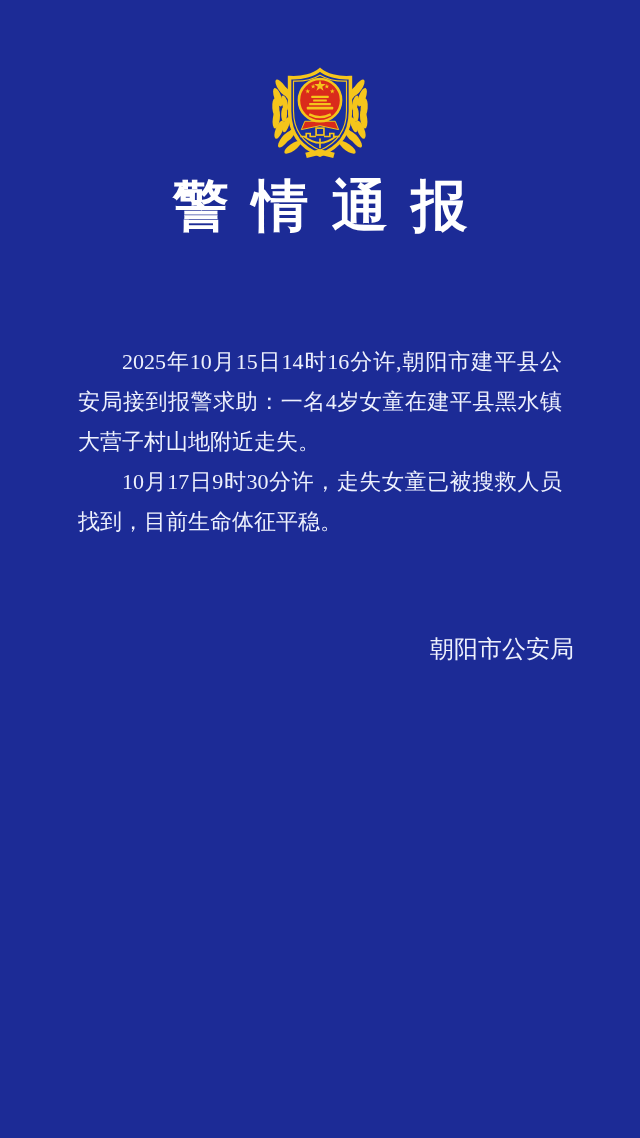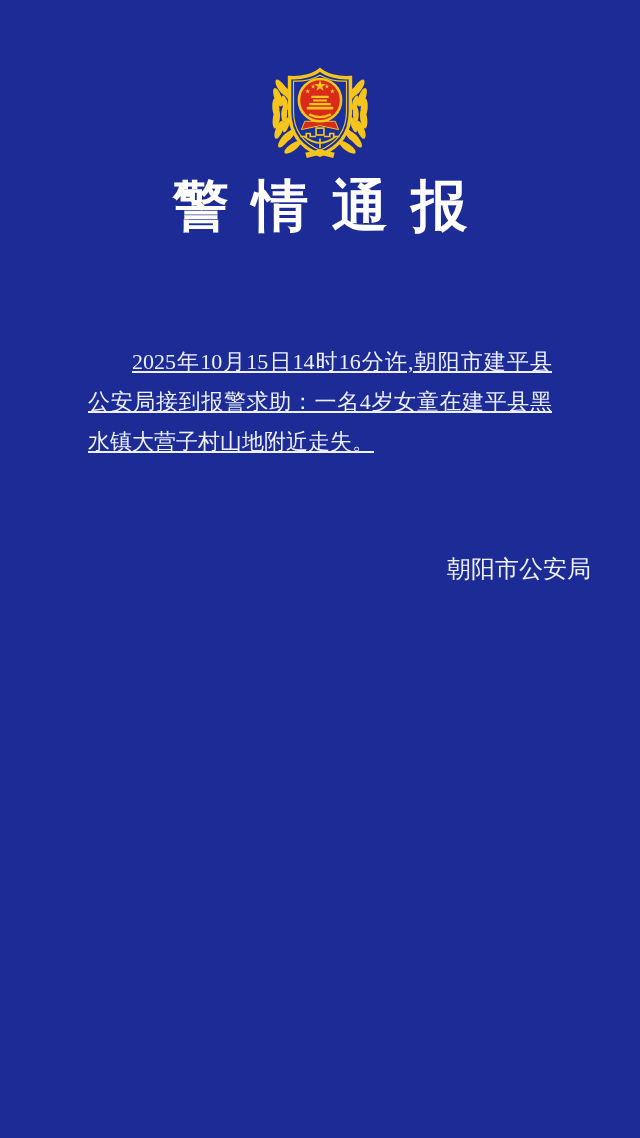--- a/index.html
+++ b/index.html
@@ -35,27 +35,26 @@
     font-family: "Liberation Serif", "DejaVu Serif", serif;
   }
   .body {
     margin: 104px 78px 0 78px;
     font-size: 22px;
     line-height: 40px;
     text-align: justify;
     text-justify: inter-character;
   }
   .body p {
-    margin: 10px;
+    margin: 0;
     text-indent: 2em;
-    text-decoration: underline;
   }
   .signature {
     margin-top: 84px;
-    padding-right: 49px;
+    padding-right: 66px;
     text-align: right;
     font-size: 24px;
     line-height: 46px;
   }
 </style>
 </head>
 <body style="background: rgb(28, 43, 150);">
 
 <div class="poster">
 
@@ -114,19 +113,20 @@
       <path d="M49,59.5 Q60,65 71,59.5" stroke="#f5c51b" stroke-width="2.4" fill="none"></path>
 
       <path d="M45,98.5 L60,95 L75,98.5 L73.5,104 L60,100.5 L46.5,104 Z" fill="#f5c51b"></path>
     </svg>
   </div>
 
   <h1 class="title">警情通报</h1>
 
   <div class="body">
     <p>2025年10月15日14时16分许,朝阳市建平县公安局接到报警求助：一名4岁女童在建平县黑水镇大营子村山地附近走失。</p>
+    <p>10月17日9时30分许，走失女童已被搜救人员找到，目前生命体征平稳。</p>
   </div>
 
   <div class="signature">
     <div>朝阳市公安局</div>
   </div>
 
 </div>
 
 </body></html>

